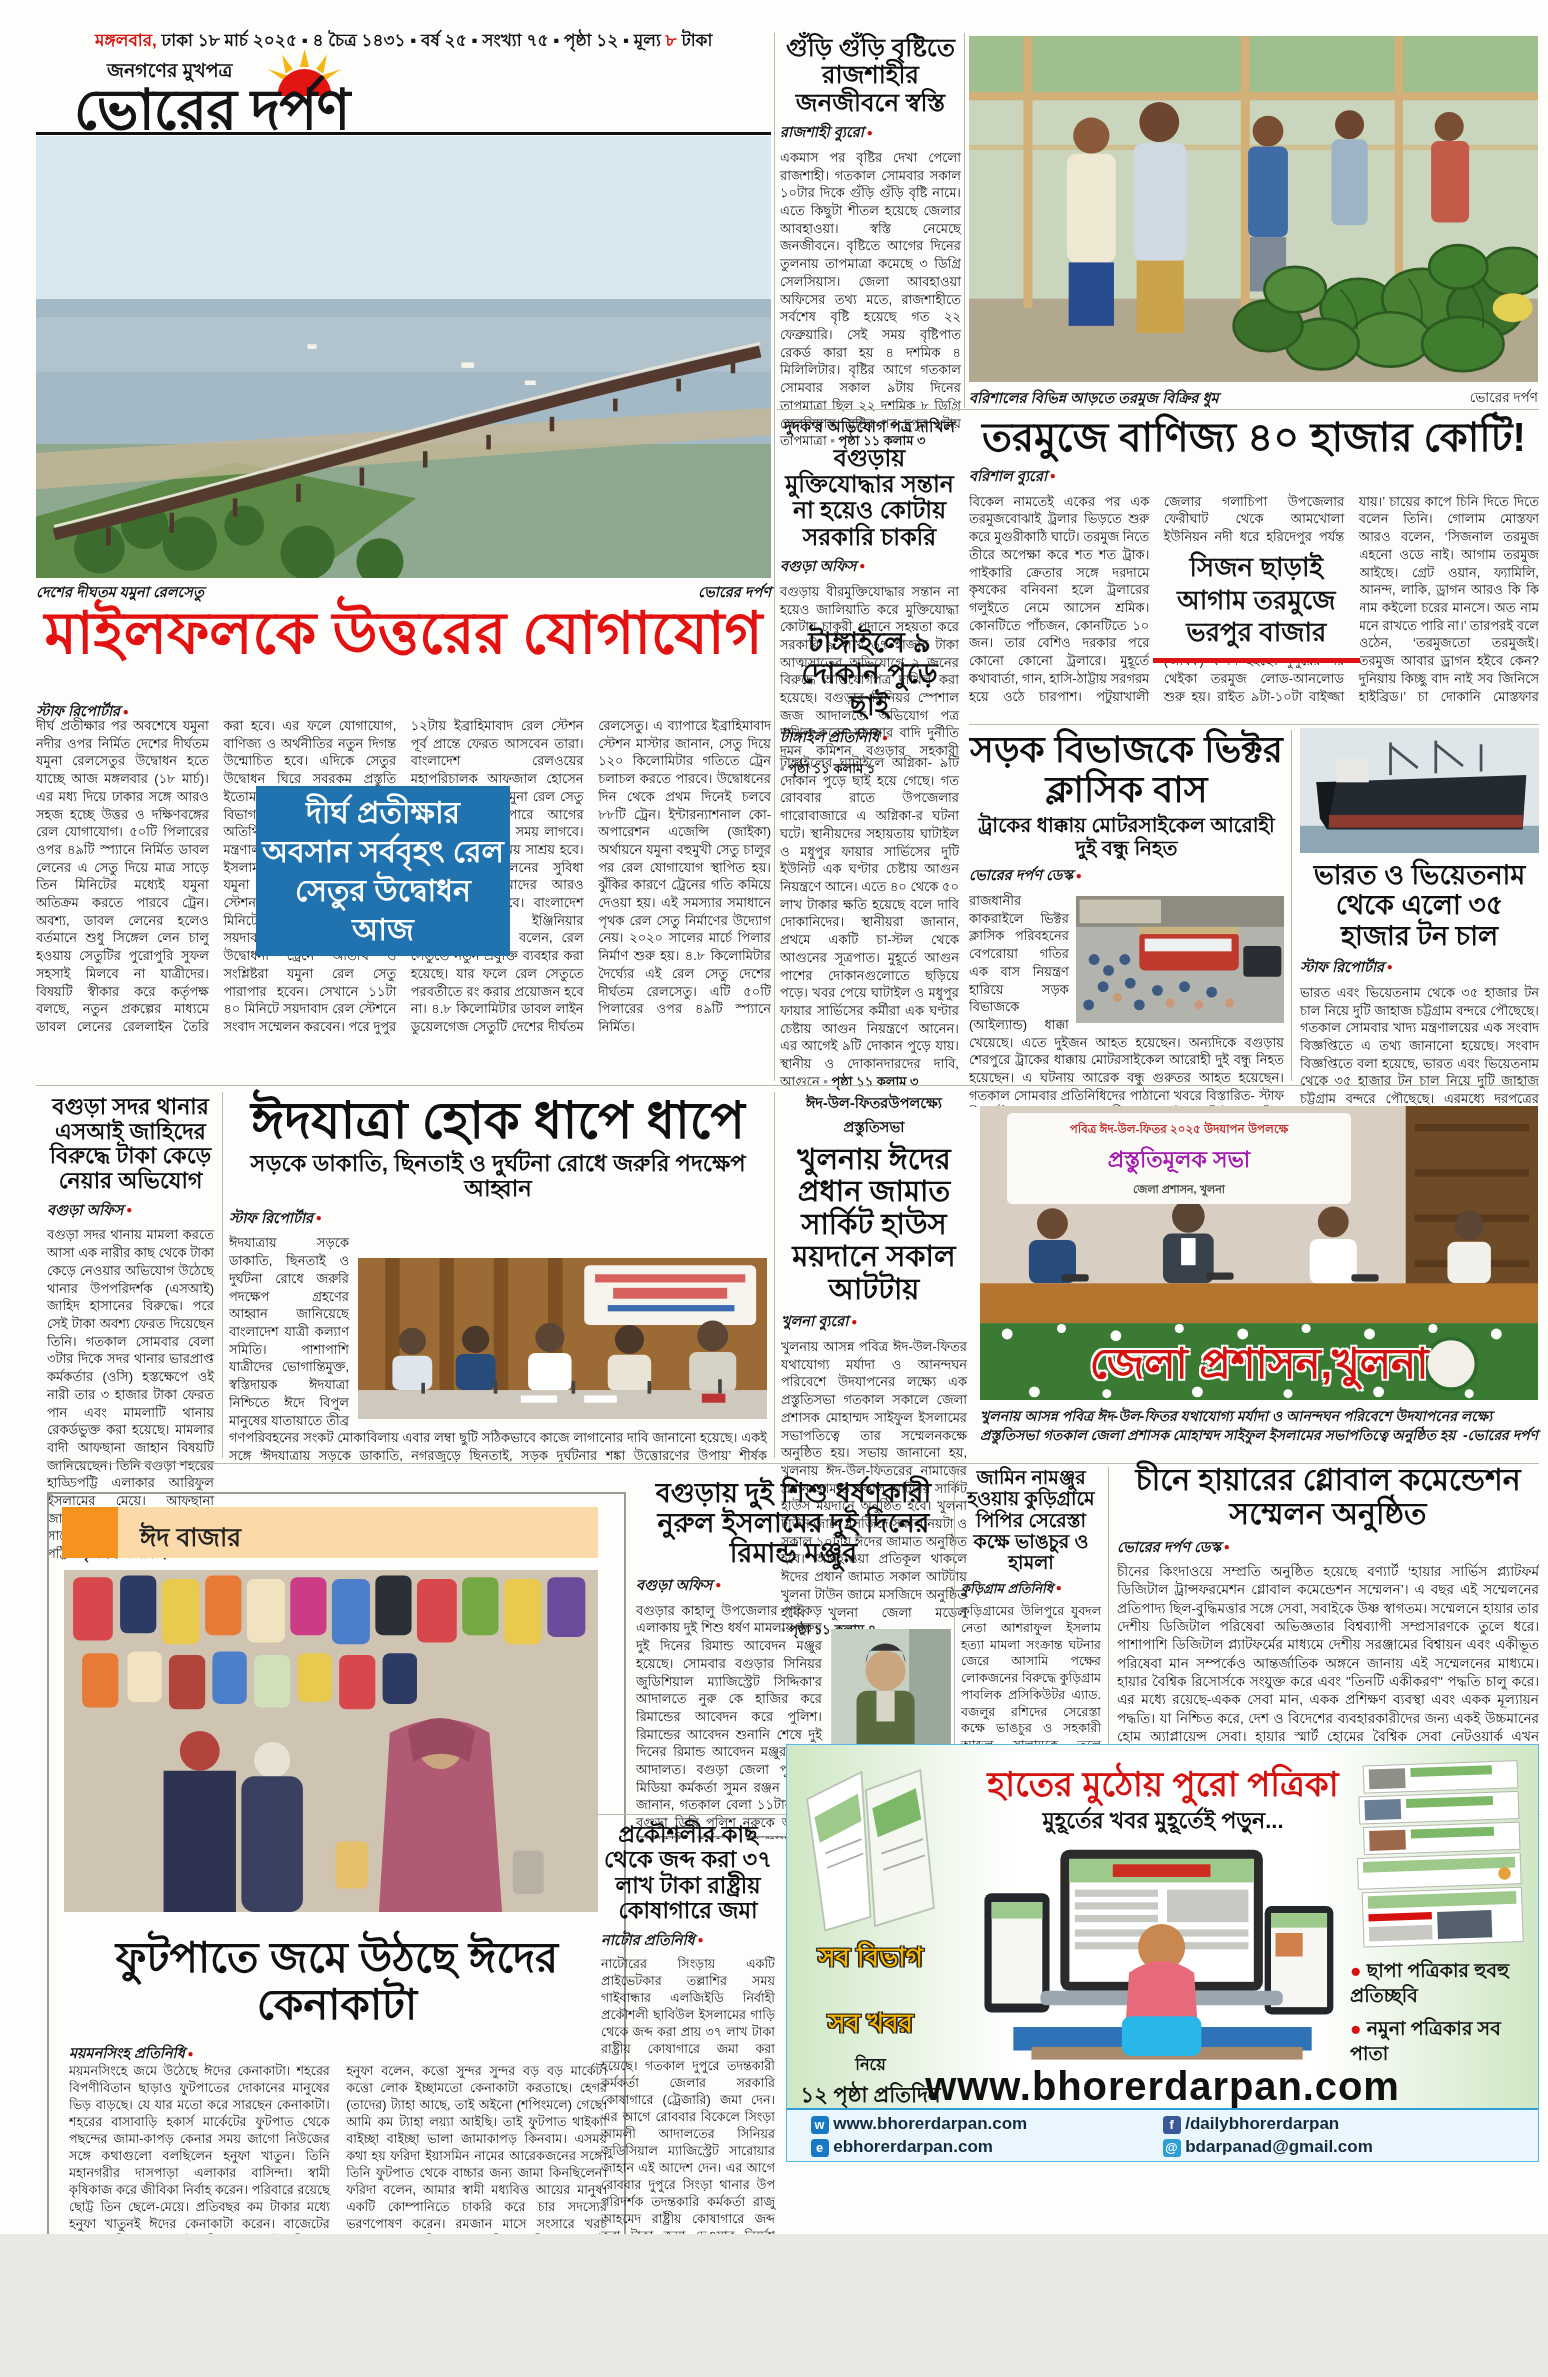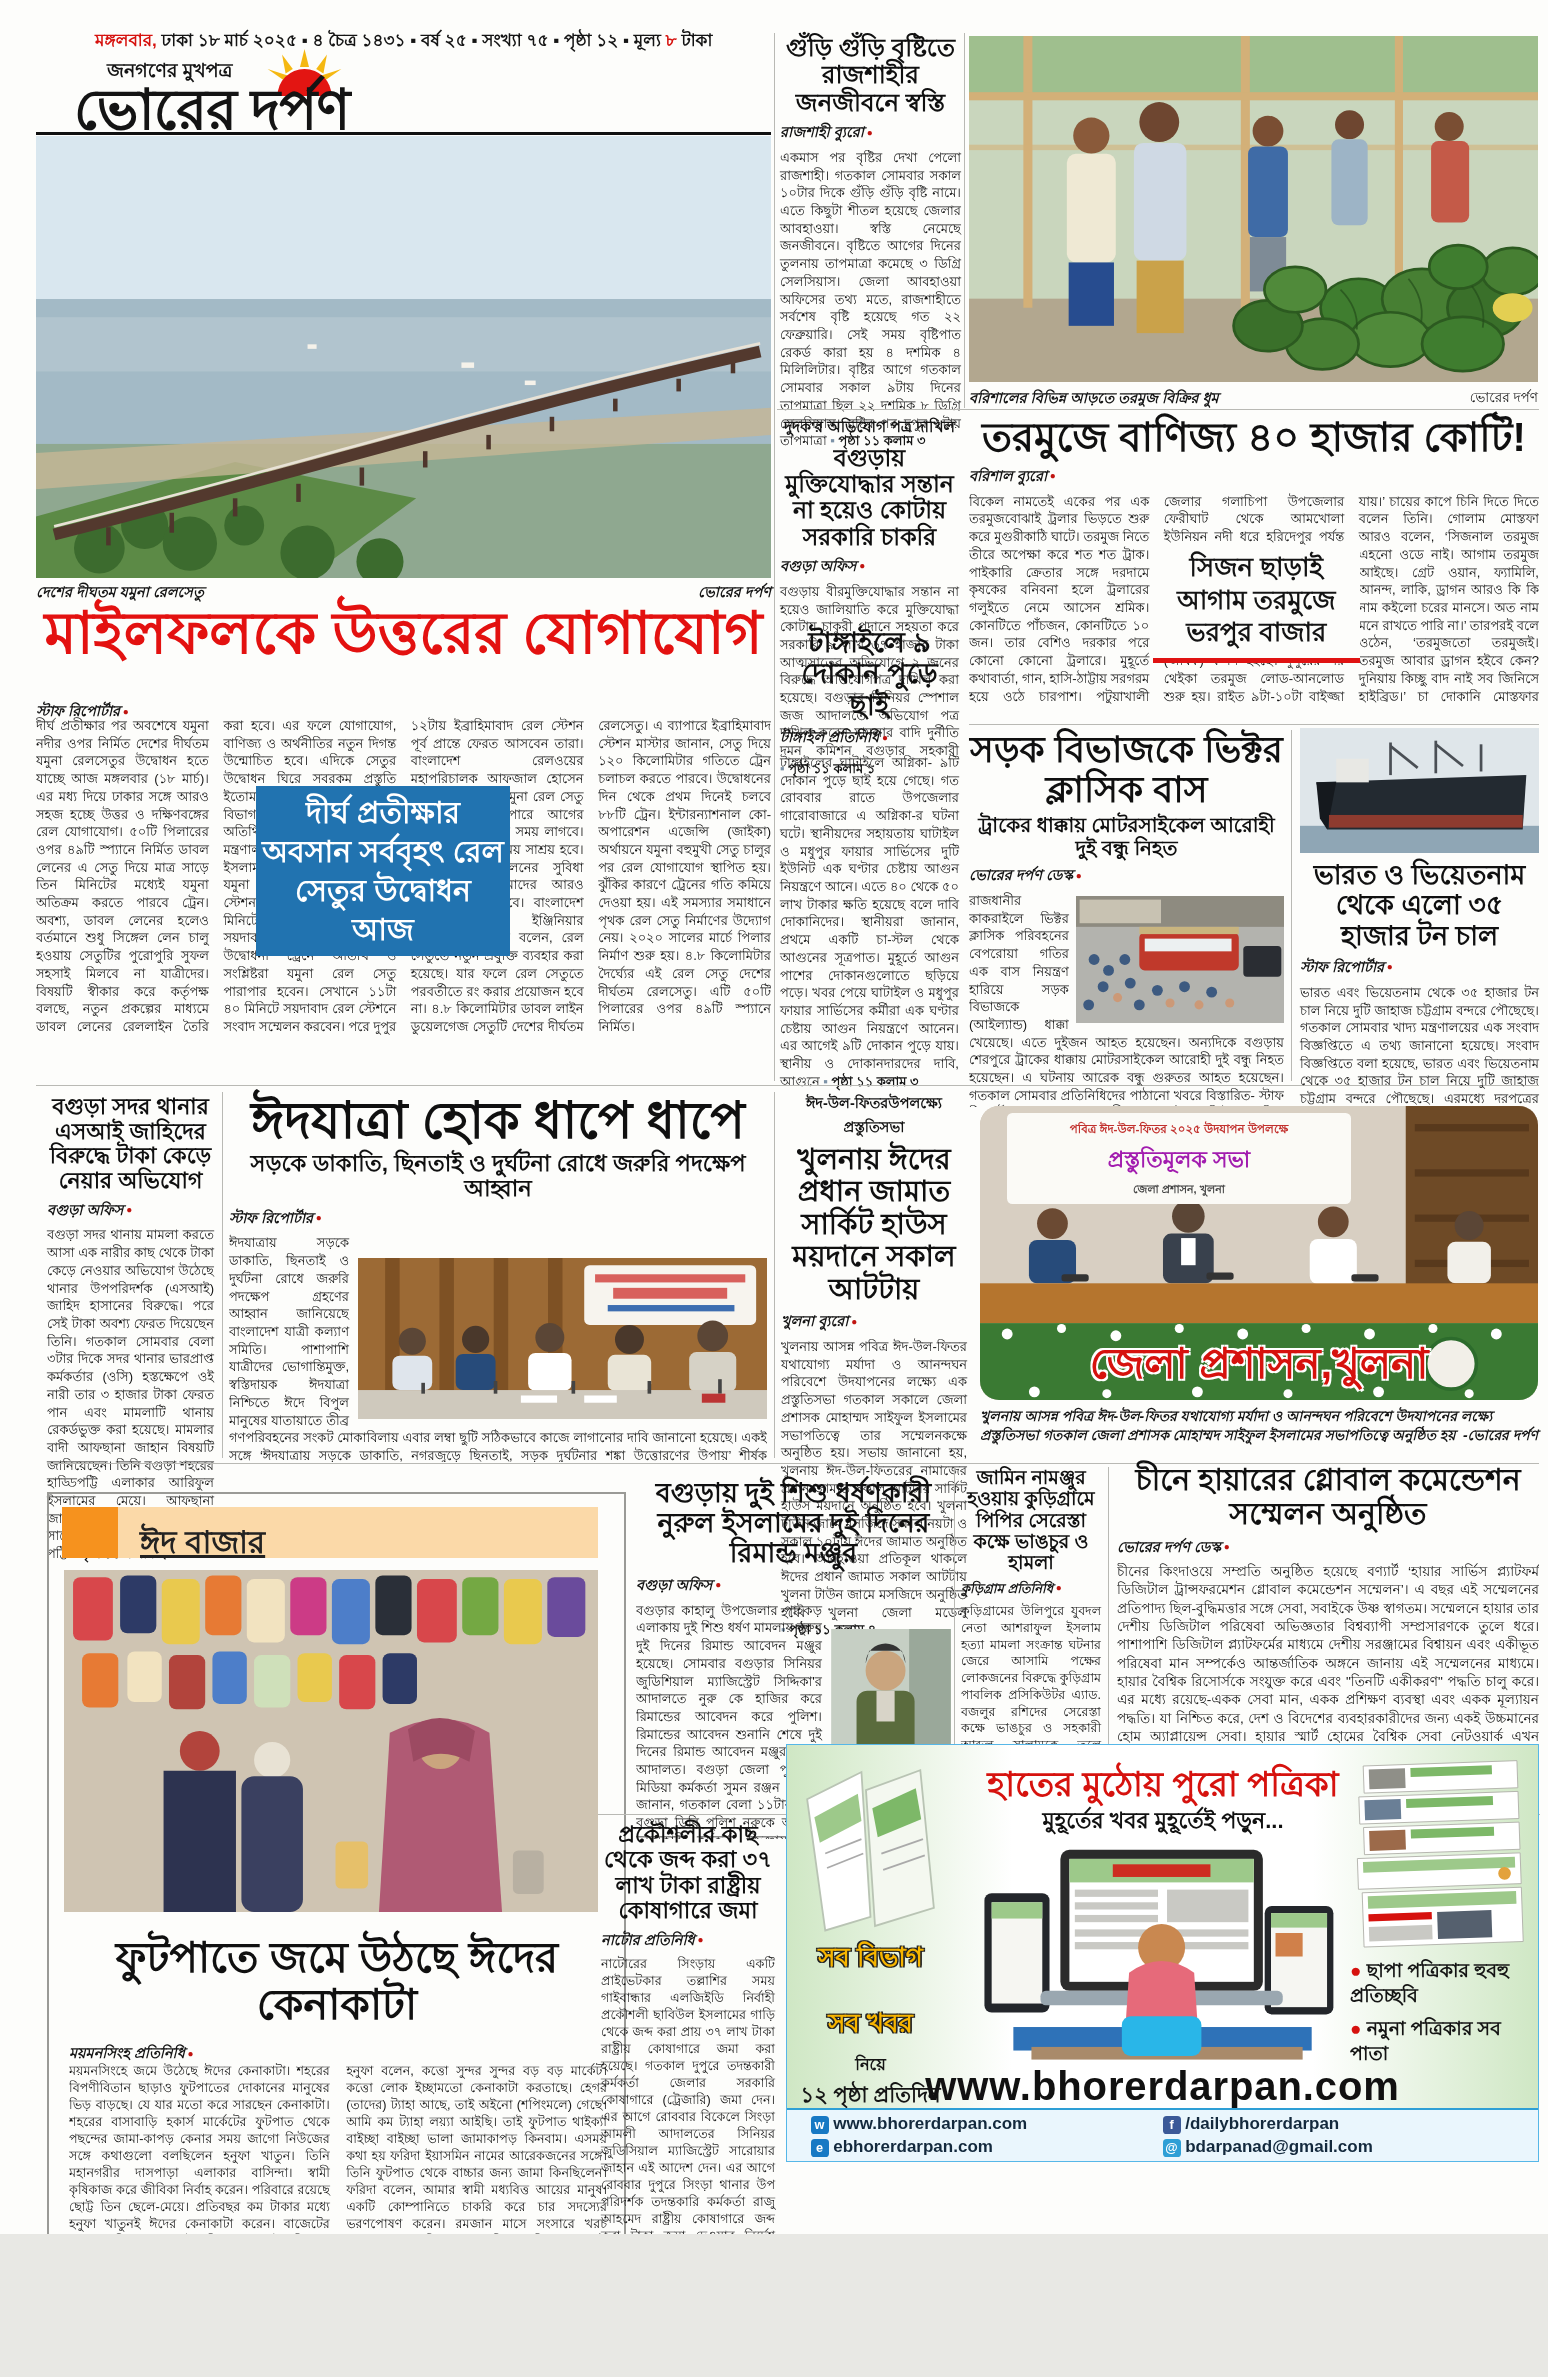--- a/index.html
+++ b/index.html
@@ -306,21 +306,21 @@
   </div>
   <div class="vline abs" style="left:774px;top:1092px;height:366px;"></div>
 
   <div class="abs" style="left:781px;top:1092px;width:186px;">
     <div class="kicker" style="font-size:14.5px;">ঈদ-উল-ফিতরউপলক্ষ্যে প্রস্তুতিসভা</div>
     <div class="hl" style="font-size:29px;margin:2.7px 0;">খুলনায় ঈদের প্রধান জামাত সার্কিট হাউস ময়দানে সকাল আটটায়</div>
     <div class="byline">খুলনা ব্যুরো</div>
     <div class="body-txt"><span>খুলনায় আসন্ন পবিত্র ঈদ-উল-ফিতর যথাযোগ্য মর্যাদা ও আনন্দঘন পরিবেশে উদযাপনের লক্ষ্যে এক প্রস্তুতিসভা গতকাল সকালে জেলা প্রশাসক মোহাম্মদ সাইফুল ইসলামের সভাপতিত্বে তার সম্মেলনকক্ষে অনুষ্ঠিত হয়। সভায় জানানো হয়, খুলনায় ঈদ-উল-ফিতরের নামাজের প্রধান জামাত সকাল আটটায় সার্কিট হাউস ময়দানে অনুষ্ঠিত হবে। খুলনা টাউন জামে মসজিদে সকাল নয়টা ও সকাল ১০টায় ঈদের জামাত অনুষ্ঠিত হবে। আবহাওয়া প্রতিকূল থাকলে ঈদের প্রধান জামাত সকাল আটটায় খুলনা টাউন জামে মসজিদে অনুষ্ঠিত হবে। খুলনা জেলা মডেল</span> <span class="jump">পৃষ্ঠা ১১ কলাম ৪</span></div>
   </div>
 
-  <div class="abs" style="left:980px;top:1106px;width:558px;height:294px;background:#cbbfae;overflow:hidden;border-radius:19px;">
+  <div class="abs" style="left:980px;top:1106px;width:558px;height:294px;background:#cbbfae;overflow:hidden;">
     <svg width="558" height="294" viewBox="0 0 616 325" preserveAspectRatio="none">
       <rect width="616" height="325" fill="#d8cfc2"></rect>
       <rect x="470" y="0" width="146" height="240" fill="#6e4a26"></rect>
       <g fill="#58391c">
           <rect x="480" y="20" width="126" height="8"></rect>
           <rect x="480" y="70" width="126" height="8"></rect>
           <rect x="480" y="120" width="126" height="8"></rect>
           <rect x="480" y="170" width="126" height="8"></rect>
         </g>
       <g>
@@ -369,21 +369,21 @@
   </div>
   <div class="abs" style="left:980px;top:1407px;width:558px;font-size:14px;font-weight:bold;font-style:italic;line-height:1.35;">
     <span>খুলনায় আসন্ন পবিত্র ঈদ-উল-ফিতর যথাযোগ্য মর্যাদা ও আনন্দঘন পরিবেশে উদযাপনের লক্ষ্যে প্রস্তুতিসভা গতকাল জেলা প্রশাসক মোহাম্মদ সাইফুল ইসলামের সভাপতিত্বে অনুষ্ঠিত হয়</span> <span style="float:right;">-ভোরের দর্পণ</span>
   </div>
 
   <div class="hline abs" style="left:47px;top:1463px;width:1492px;"></div>
 
   <div class="abs" style="left:47px;top:1492px;width:579px;height:777px;border:2.7px solid #9a9a96;box-sizing:border-box;">
     <div class="abs" style="left:12.7px;top:12.7px;width:536px;height:51px;background:#fbd9a8;"></div>
     <div class="abs" style="left:12.7px;top:12.7px;width:56px;height:51px;background:#f6921e;"></div>
-    <div class="abs" style="left:91px;top:23.5px;font-size:31px;font-weight:bold;color:#222;text-decoration:underline;">ঈদ বাজার</div>
+    <div class="abs" style="left:91px;top:23.5px;font-size:25px;font-weight:bold;color:#222;">ঈদ বাজার</div>
     <svg class="abs photo" style="left:14.5px;top:76px;" width="534" height="342" viewBox="0 0 590 378" preserveAspectRatio="none">
       <rect width="590" height="378" fill="#cfc4b2"></rect>
       <g>
         <rect x="10" y="8" width="44" height="70" rx="8" fill="#d8474b"></rect>
           <rect x="62" y="6" width="40" height="64" rx="8" fill="#2d3a66"></rect>
         <rect x="108" y="10" width="42" height="72" rx="8" fill="#e9c94e"></rect>
           <rect x="156" y="6" width="40" height="66" rx="8" fill="#e77a34"></rect>
         <rect x="202" y="10" width="42" height="70" rx="8" fill="#f2e3c0"></rect>
           <rect x="250" y="8" width="40" height="64" rx="8" fill="#cc3b86"></rect>
         <rect x="296" y="10" width="42" height="72" rx="8" fill="#4d7ec9"></rect>

